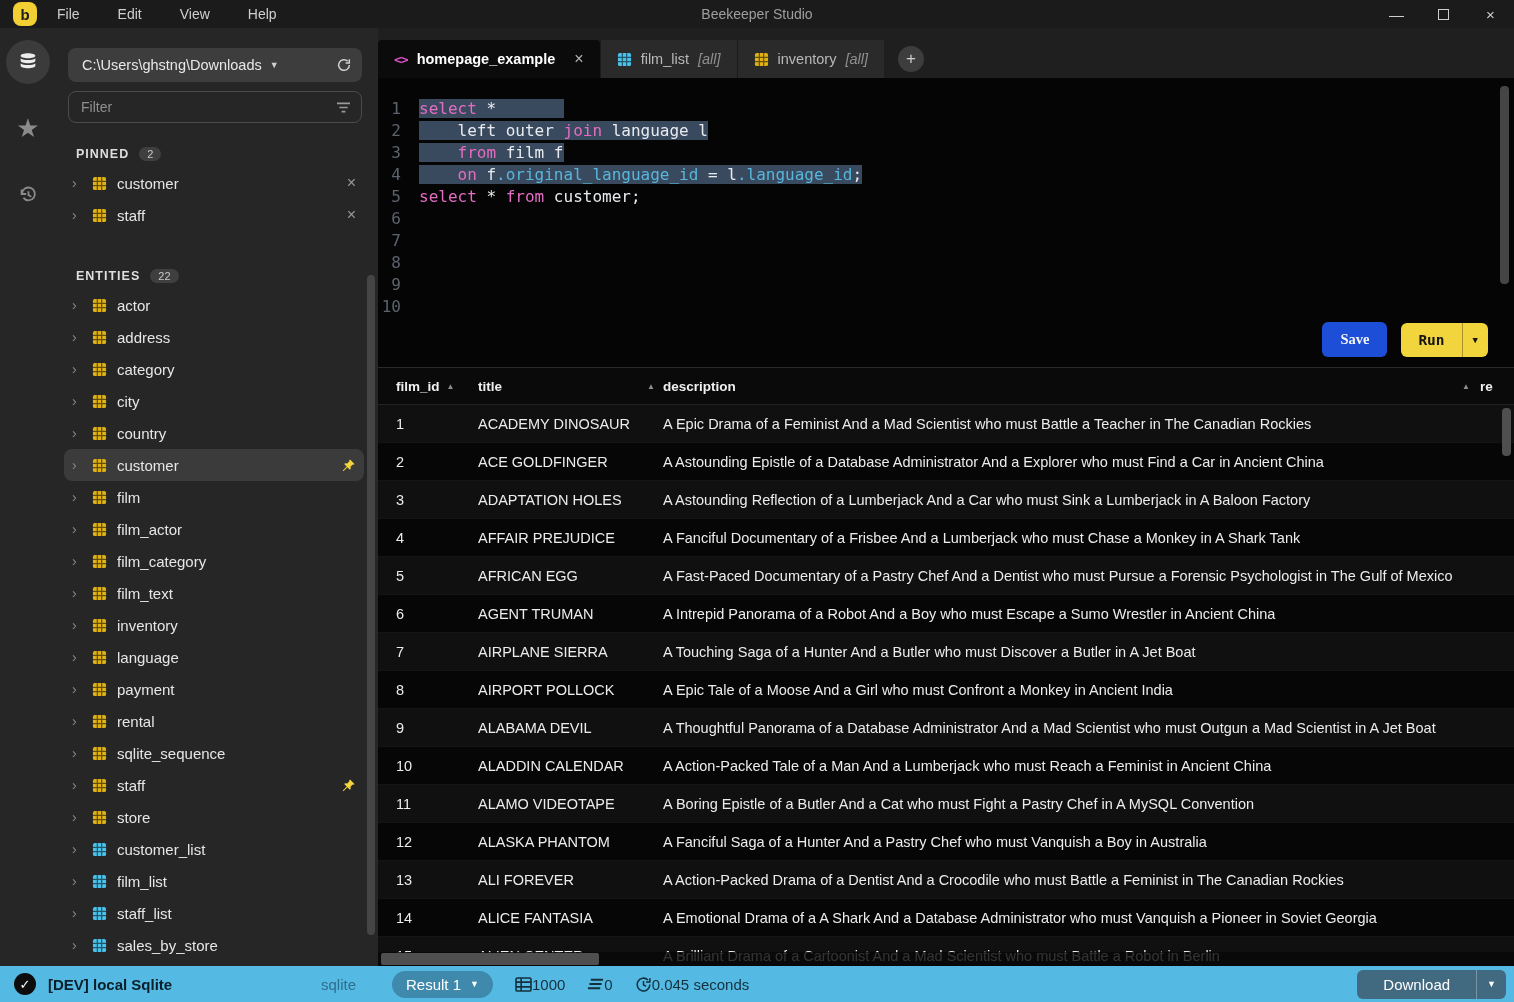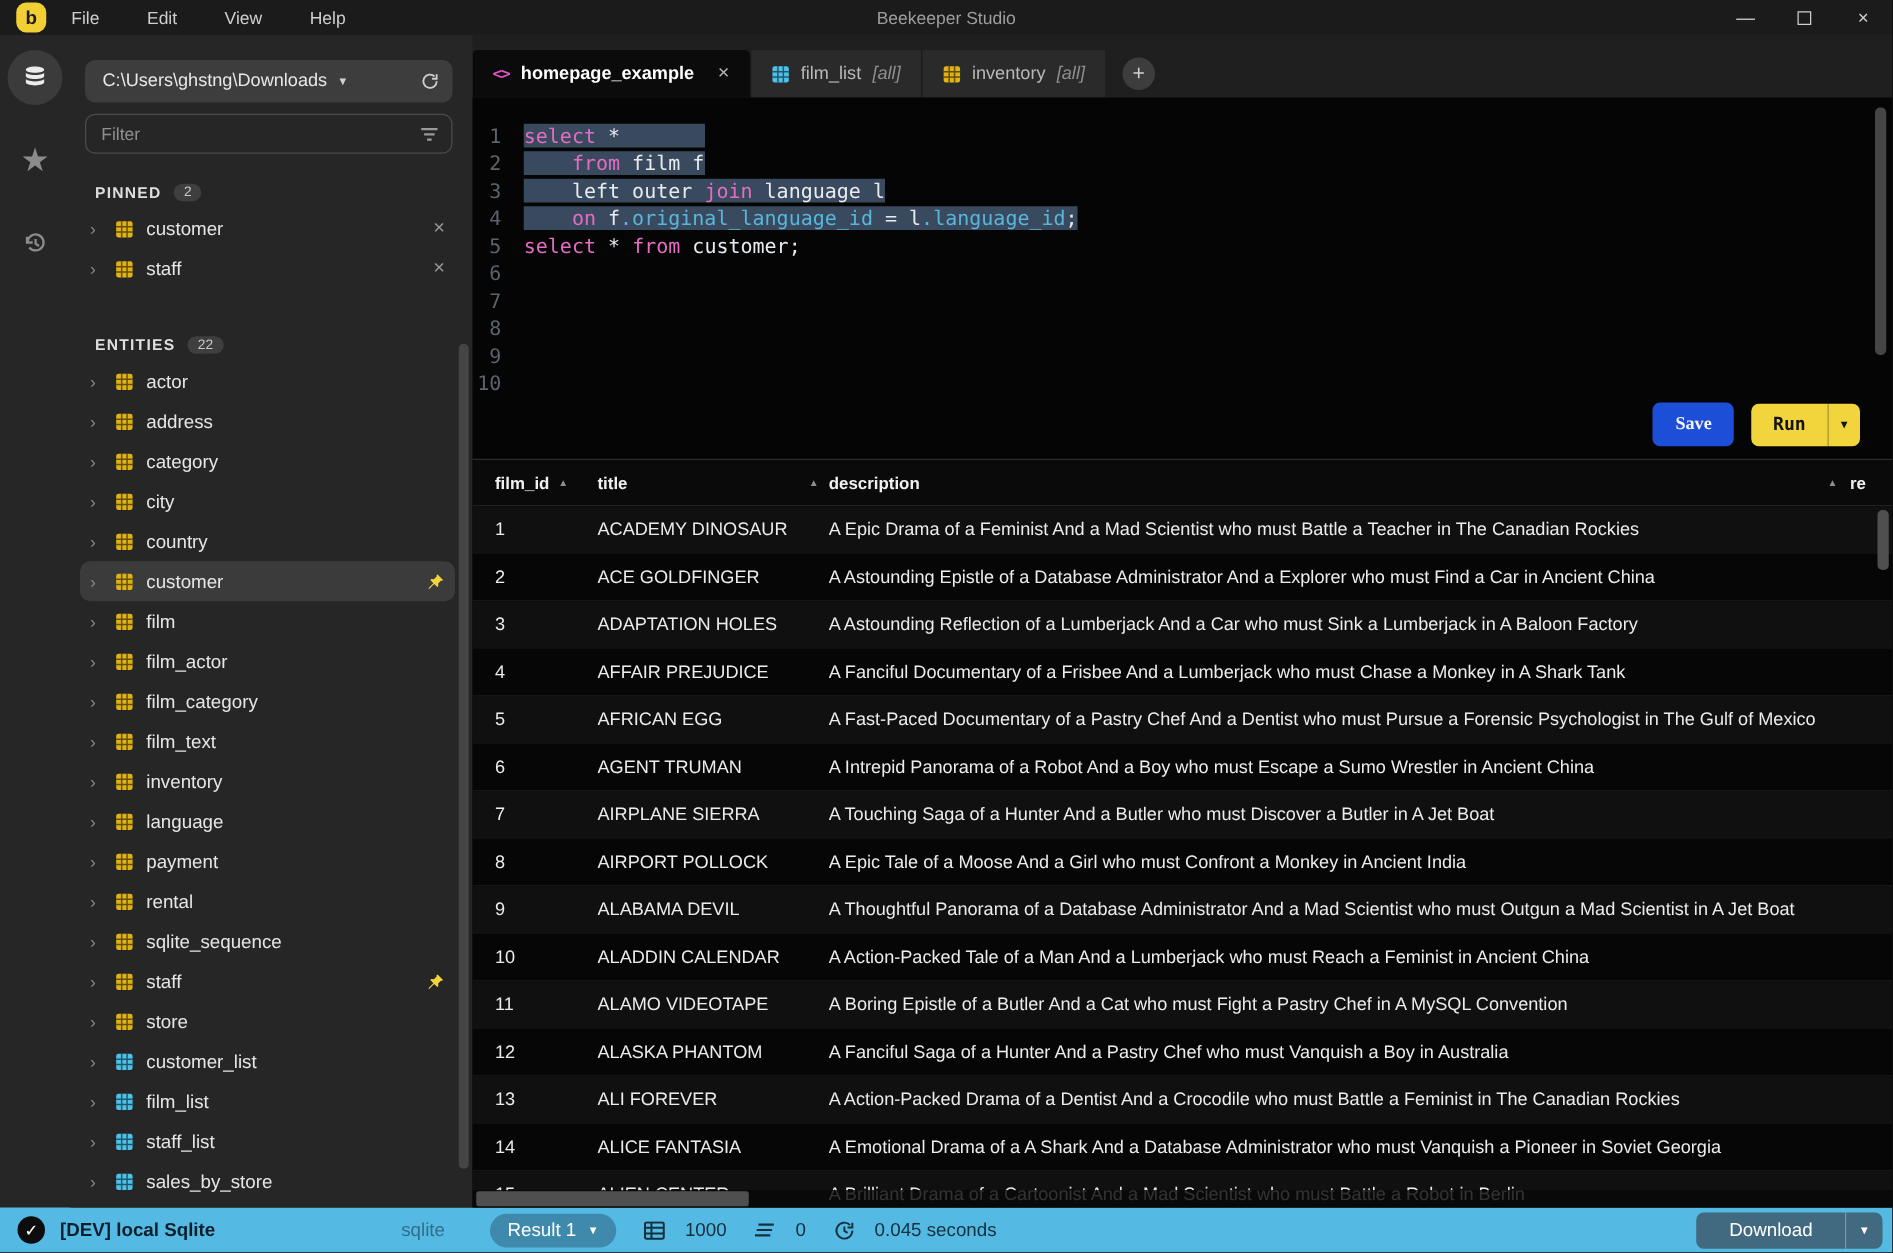--- a/index.html
+++ b/index.html
@@ -101,21 +101,21 @@
 
   
   .statusbar { height:36px; flex:0 0 36px; background:#55bae3; display:flex; align-items:center; font-size:15px; }
   .sb-left { width:378px; flex:0 0 378px; display:flex; align-items:center; padding:0 22px 0 14px; gap:12px; }
   .check-circle { width:22px; height:22px; border-radius:50%; background:#0d0d0d; color:#fff; font-size:13px; display:flex; align-items:center; justify-content:center; }
   .sb-conn { color:#0b1f2b; font-weight:bold; }
   .sb-dbtype { margin-left:auto; color:#2f6e8e; }
   .sb-main { flex:1; display:flex; align-items:center; padding-left:14px; gap:22px; }
   .result-pill { background:#3e89ac; color:#ffffff; border-radius:16px; padding:5px 14px; display:flex; align-items:center; gap:9px; font-size:15px; }
   .result-pill .caret { font-size:9px; }
-  .sb-stat { display:flex; align-items:center; gap:16px; color:#14303d; }
+  .sb-stat { display:flex; align-items:center; gap:0; color:#14303d; }
   .download-btn { margin-left:auto; margin-right:8px; background:#41697f; color:#fff; border-radius:6px; display:flex; align-items:stretch; overflow:hidden; font-size:15px; }
   .dl-label { padding:6px 26px; }
   .dl-divider { width:1px; background:rgba(255,255,255,0.3); }
   .dl-caret { display:flex; align-items:center; padding:0 10px; font-size:9px; }
 </style>
 </head>
 <body>
 
 <div class="app">
 
@@ -474,22 +474,22 @@
               <div>4</div>
               <div>5</div>
               <div>6</div>
               <div>7</div>
               <div>8</div>
               <div>9</div>
               <div>10</div>
             </div>
           <div class="code-area" id="code-area">
               <div class="code-line"><span class="sel"><span class="tok-kw">select</span><span class="tok-pl"> *</span><span class="tok-pl">       </span></span></div>
+              <div class="code-line"><span class="sel"><span class="tok-pl">    left outer </span><span class="tok-kw">join</span><span class="tok-pl"> language l</span></span></div>
               <div class="code-line"><span class="sel"><span class="tok-pl">    </span><span class="tok-kw">from</span><span class="tok-pl"> film f</span></span></div>
-              <div class="code-line"><span class="sel"><span class="tok-pl">    left outer </span><span class="tok-kw">join</span><span class="tok-pl"> language l</span></span></div>
               <div class="code-line"><span class="sel"><span class="tok-pl">    </span><span class="tok-kw">on</span><span class="tok-pl"> f</span><span class="tok-fld">.original_language_id</span><span class="tok-pl"> = l</span><span class="tok-fld">.language_id</span><span class="tok-pl">;</span></span></div>
               <div class="code-line"><span class="tok-kw">select</span><span class="tok-pl"> * </span><span class="tok-kw">from</span><span class="tok-pl"> customer;</span></div>
             </div>
         </div>
         <div class="editor-actions">
           <button class="save-btn">Save</button>
           <div class="run-btn">
             <span class="run-label">Run</span>
             <span class="run-divider"></span>
             <span class="run-caret">▼</span>

